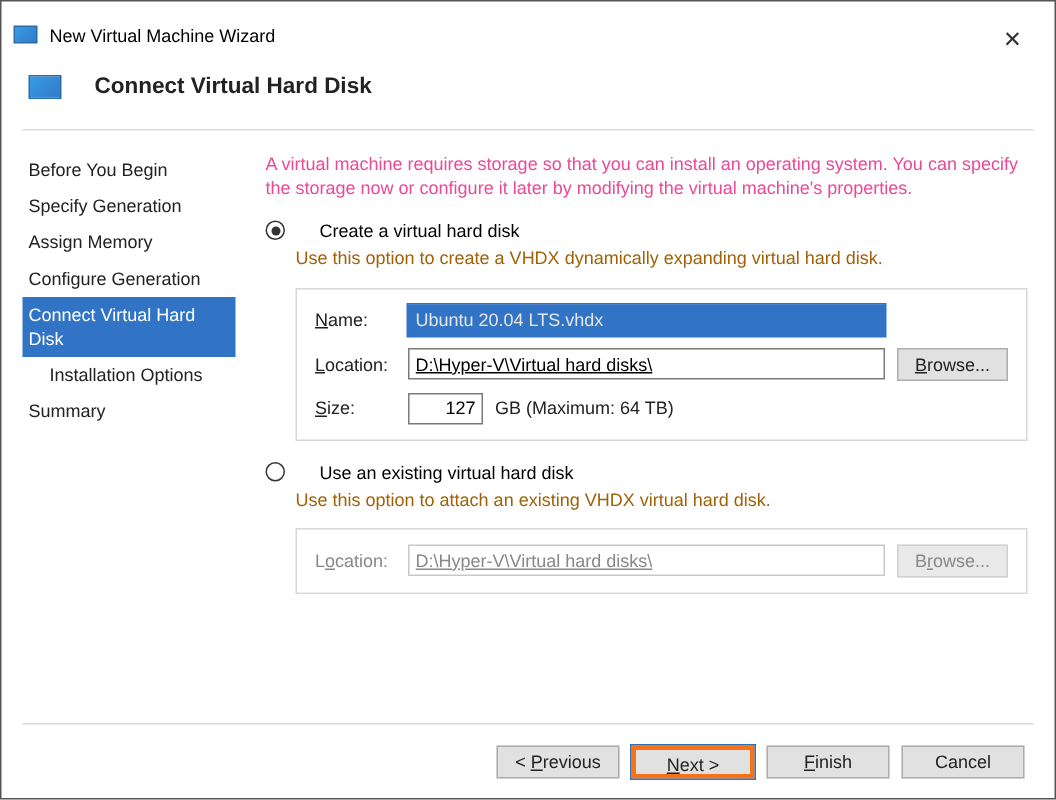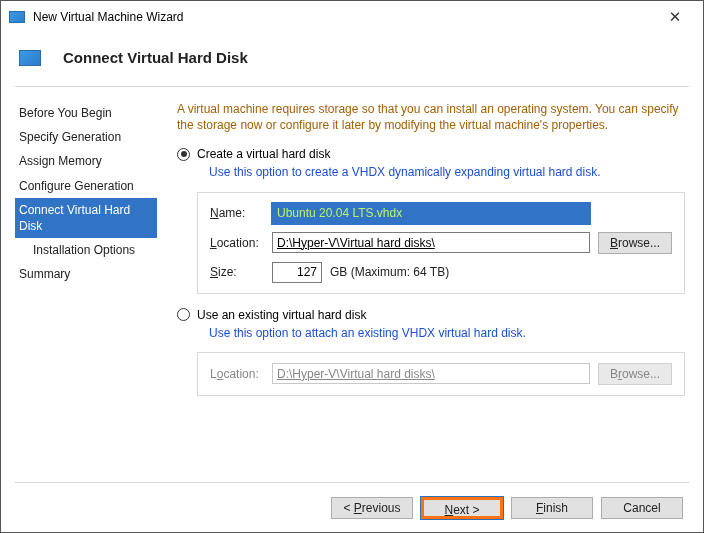--- a/index.html
+++ b/index.html
@@ -1,42 +1,42 @@
 <!DOCTYPE html>
 <html><head>
 <meta charset="utf-8">
 <style>
 * { box-sizing: border-box; margin: 0; padding: 0; font-family: "Segoe UI", Tahoma, sans-serif; font-size: 12px; }
 body { background: #fff; width: 704px; height: 533px; border: 1px solid #555; position: relative; display: flex; flex-direction: column; }
-.titlebar { height: 30px; display: flex; align-items: center; padding: 16px 8px; }
+.titlebar { height: 30px; display: flex; padding: 16px 8px; }
 .titlebar-icon { width: 16px; height: 12px; background: linear-gradient(135deg,#3a9be8 0%, #2f7bc9 100%); margin-right: 8px; border: 1px solid #2a6ca8;}
 .titlebar-title { flex: 1; }
 .close-x { width: 40px; text-align: center; font-family: Arial; font-size: 15px; color:#333; }
 .header { padding: 16px 18px 20px 18px; display:flex; align-items:center; gap:22px;}
 .header-icon { width: 22px; height: 16px; background: linear-gradient(135deg,#3a9be8 0%, #2f7bc9 100%); border:1px solid #2a6ca8;}
 .header-title { font-size: 15px; font-weight: 600; color:#222;}
 .hr { height:1px; background:#d8d8d8; margin: 0 14px;}
 .body { flex:1; display:flex; padding: 14px 18px 0 14px; gap: 20px;}
 .sidebar { width: 176px; }
 .side-item { padding: 4px 6px 4px 4px; color:#222; cursor:default; line-height:1.35;}
 .side-item.selected { background:#3173c5; color:#fff;}
 .side-item.indent { padding-left: 18px;}
 .main { flex:1; display:flex; flex-direction:column; gap:14px;}
-.intro { color:#a16207; line-height:1.35;}
-.radio-row { display:flex; align-items:center; gap:7px;}
+.intro { color:#ec4899; line-height:1.35;}
+.radio-row { display:flex; align-items:flex-start; gap:23px;}
 .radio { width:13px; height:13px; border:1px solid #333; border-radius:50%; display:flex; align-items:center; justify-content:center; background:#fff;}
 .radio.checked::after { content:""; width:6px; height:6px; background:#333; border-radius:50%;}
-.hint { margin-left:32px; color:#1d4ed8; line-height:1.35;}
+.hint { margin-left:20px; color:#a16207; line-height:1.35;}
 .hint.disabled, .row.disabled, .row.disabled .lbl, .row.disabled input, .row.disabled .btn { color:#888; }
 .form-box { margin:8px 0 0 20px; border:1px solid #d8d8d8; padding:10px 12px; display:flex; flex-direction:column; gap:8px;}
 .row { display:flex; align-items:center; gap:8px;}
 .lbl { width:54px; color:#222;}
 .lbl u { text-decoration: underline; }
 input.text { border:1px solid #7a7a7a; height:21px; padding:1px 4px; background:#fff;}
-input.text.hl { background:#3173c5; color:#bef264; border:1px solid #3173c5; outline:1px solid #3173c5;}
+input.text.hl { background:#3173c5; color:#e5e5e5; border:1px solid #3173c5; outline:1px solid #3173c5;}
 .name-input { width:318px;}
 .loc-input { width:318px;text-decoration:underline;}
 .size-input { width:50px; text-align:right;}
 .unit { color:#222;}
 .btn { min-width:74px; height:22px; border:1px solid #adadad; background:#e1e1e1; color:#222; text-align:center; line-height:20px; padding:0 8px;}
 .btn.disabled { color:#9a9a9a; border-color:#d0d0d0; background:#e9e9e9;}
 .footer { height:50px; border-top:1px solid #d8d8d8; margin:0 14px; display:flex; align-items:center; justify-content:flex-end; gap:8px; padding-right:6px;}
 .footer .btn { min-width:82px;}
 .footer .btn.primary { border:3px solid #f97316; outline:1px solid #2f6fb6;}
 .sect { display:flex; flex-direction:column; gap:3px;}

